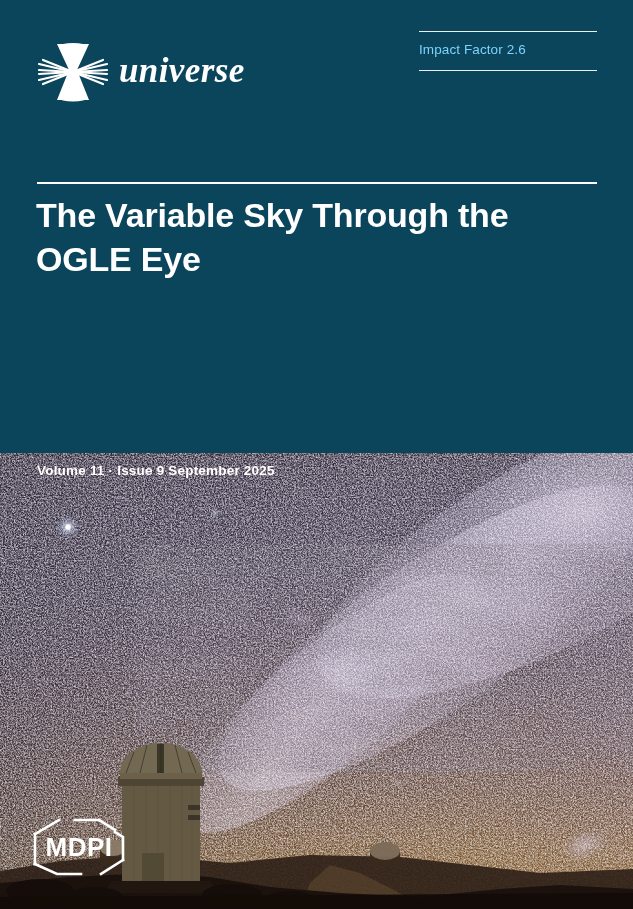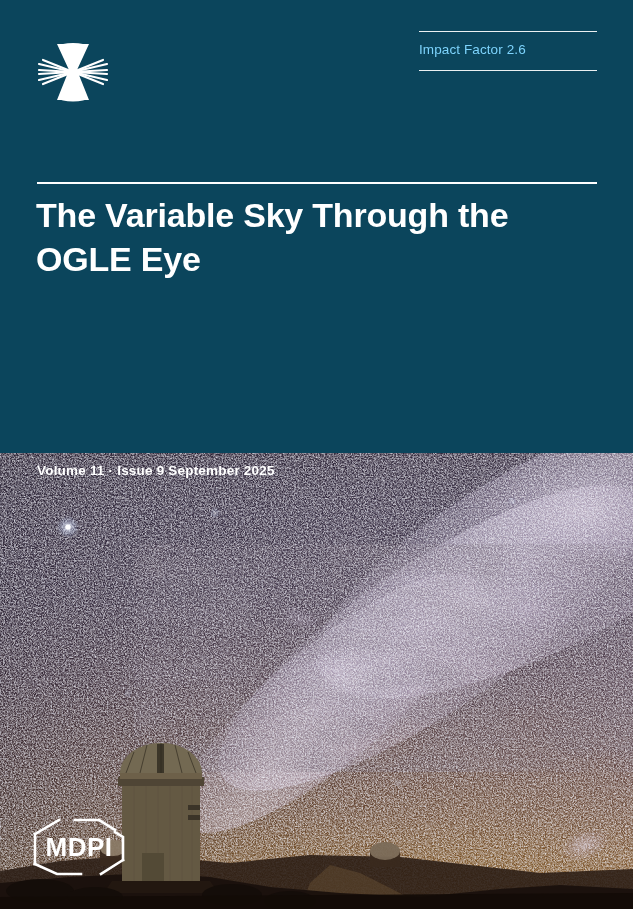--- a/index.html
+++ b/index.html
@@ -319,20 +319,21 @@
           <path d="M2,34 L70,38"></path>
           <path d="M2,38 L70,34"></path>
           <path d="M6,24 L36,36 L66,24"></path>
           <path d="M6,48 L36,36 L66,48"></path>
         </g>
 
         <path d="M22,10 L50,10 L39,33 L50,62 L22,62 L33,33 Z" fill="#ffffff"></path>
         <ellipse cx="36" cy="62" rx="14" ry="3.6" fill="#ffffff"></ellipse>
         <ellipse cx="36" cy="10" rx="14" ry="3.0" fill="#ffffff"></ellipse>
       </svg>
+      <span class="brand-name">universe</span>
     </div>
 
     <div class="metrics">
       <div class="rule"></div>
       <div class="metrics-lines">
         <div class="m-line">Impact Factor 2.6</div>
       </div>
       <div class="rule"></div>
     </div>
 

